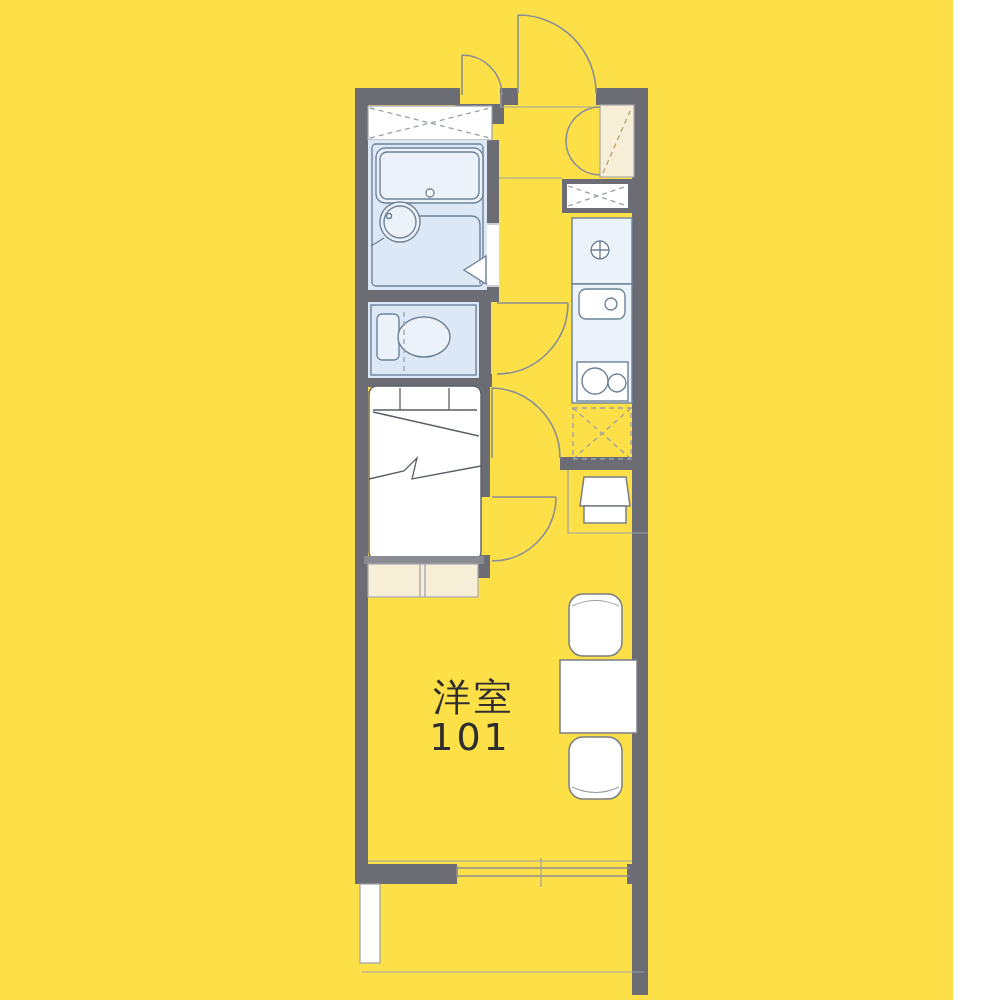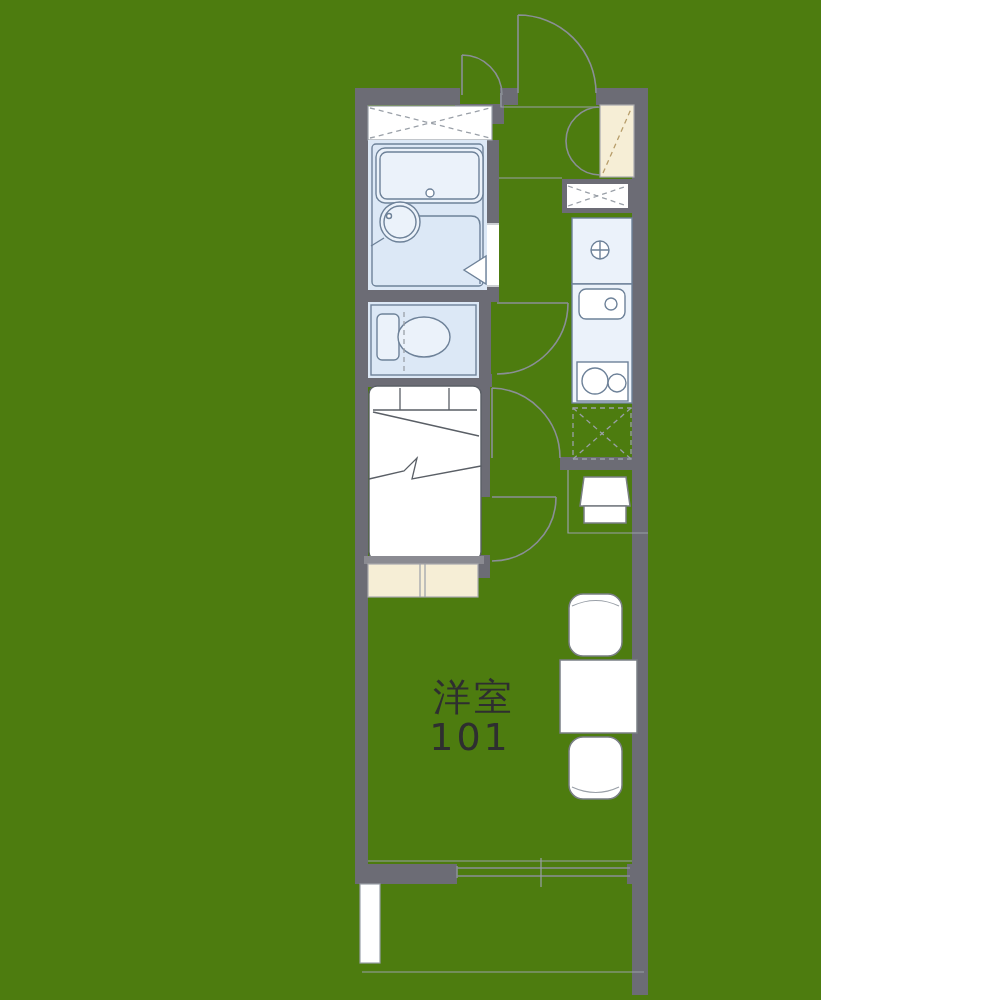--- a/index.html
+++ b/index.html
@@ -1,16 +1,16 @@
 <!DOCTYPE html>
 <html><head>
 <meta charset="utf-8">
 <style>
   html,body{margin:0;padding:0;background:#ffffff;}
-  .stage{position:relative;width:821px;height:1000px;background:#4d7c0f;overflow:hidden;
+  .stage{position:relative;width:953px;height:1000px;background:#fde047;overflow:hidden;
          font-family:"DejaVu Sans","Liberation Sans",sans-serif;}
   svg{position:absolute;left:0;top:0;}
   .wall{fill:#6c6c75;stroke:none;}
   .graybar{fill:#8b8b92;}
   .thin{stroke:#9aa0a8;stroke-width:1.2;fill:none;}
   .door{stroke:#8a8f96;stroke-width:1.6;fill:none;}
   .bluebg{fill:#dce8f6;stroke:none;}
   .bstroke{stroke:#6e8299;stroke-width:1.4;fill:none;}
   .fixture{fill:#ebf2fa;stroke:#6e8299;stroke-width:1.4;}
   .fixwhite{fill:#ffffff;stroke:#6e8299;stroke-width:1.4;}

